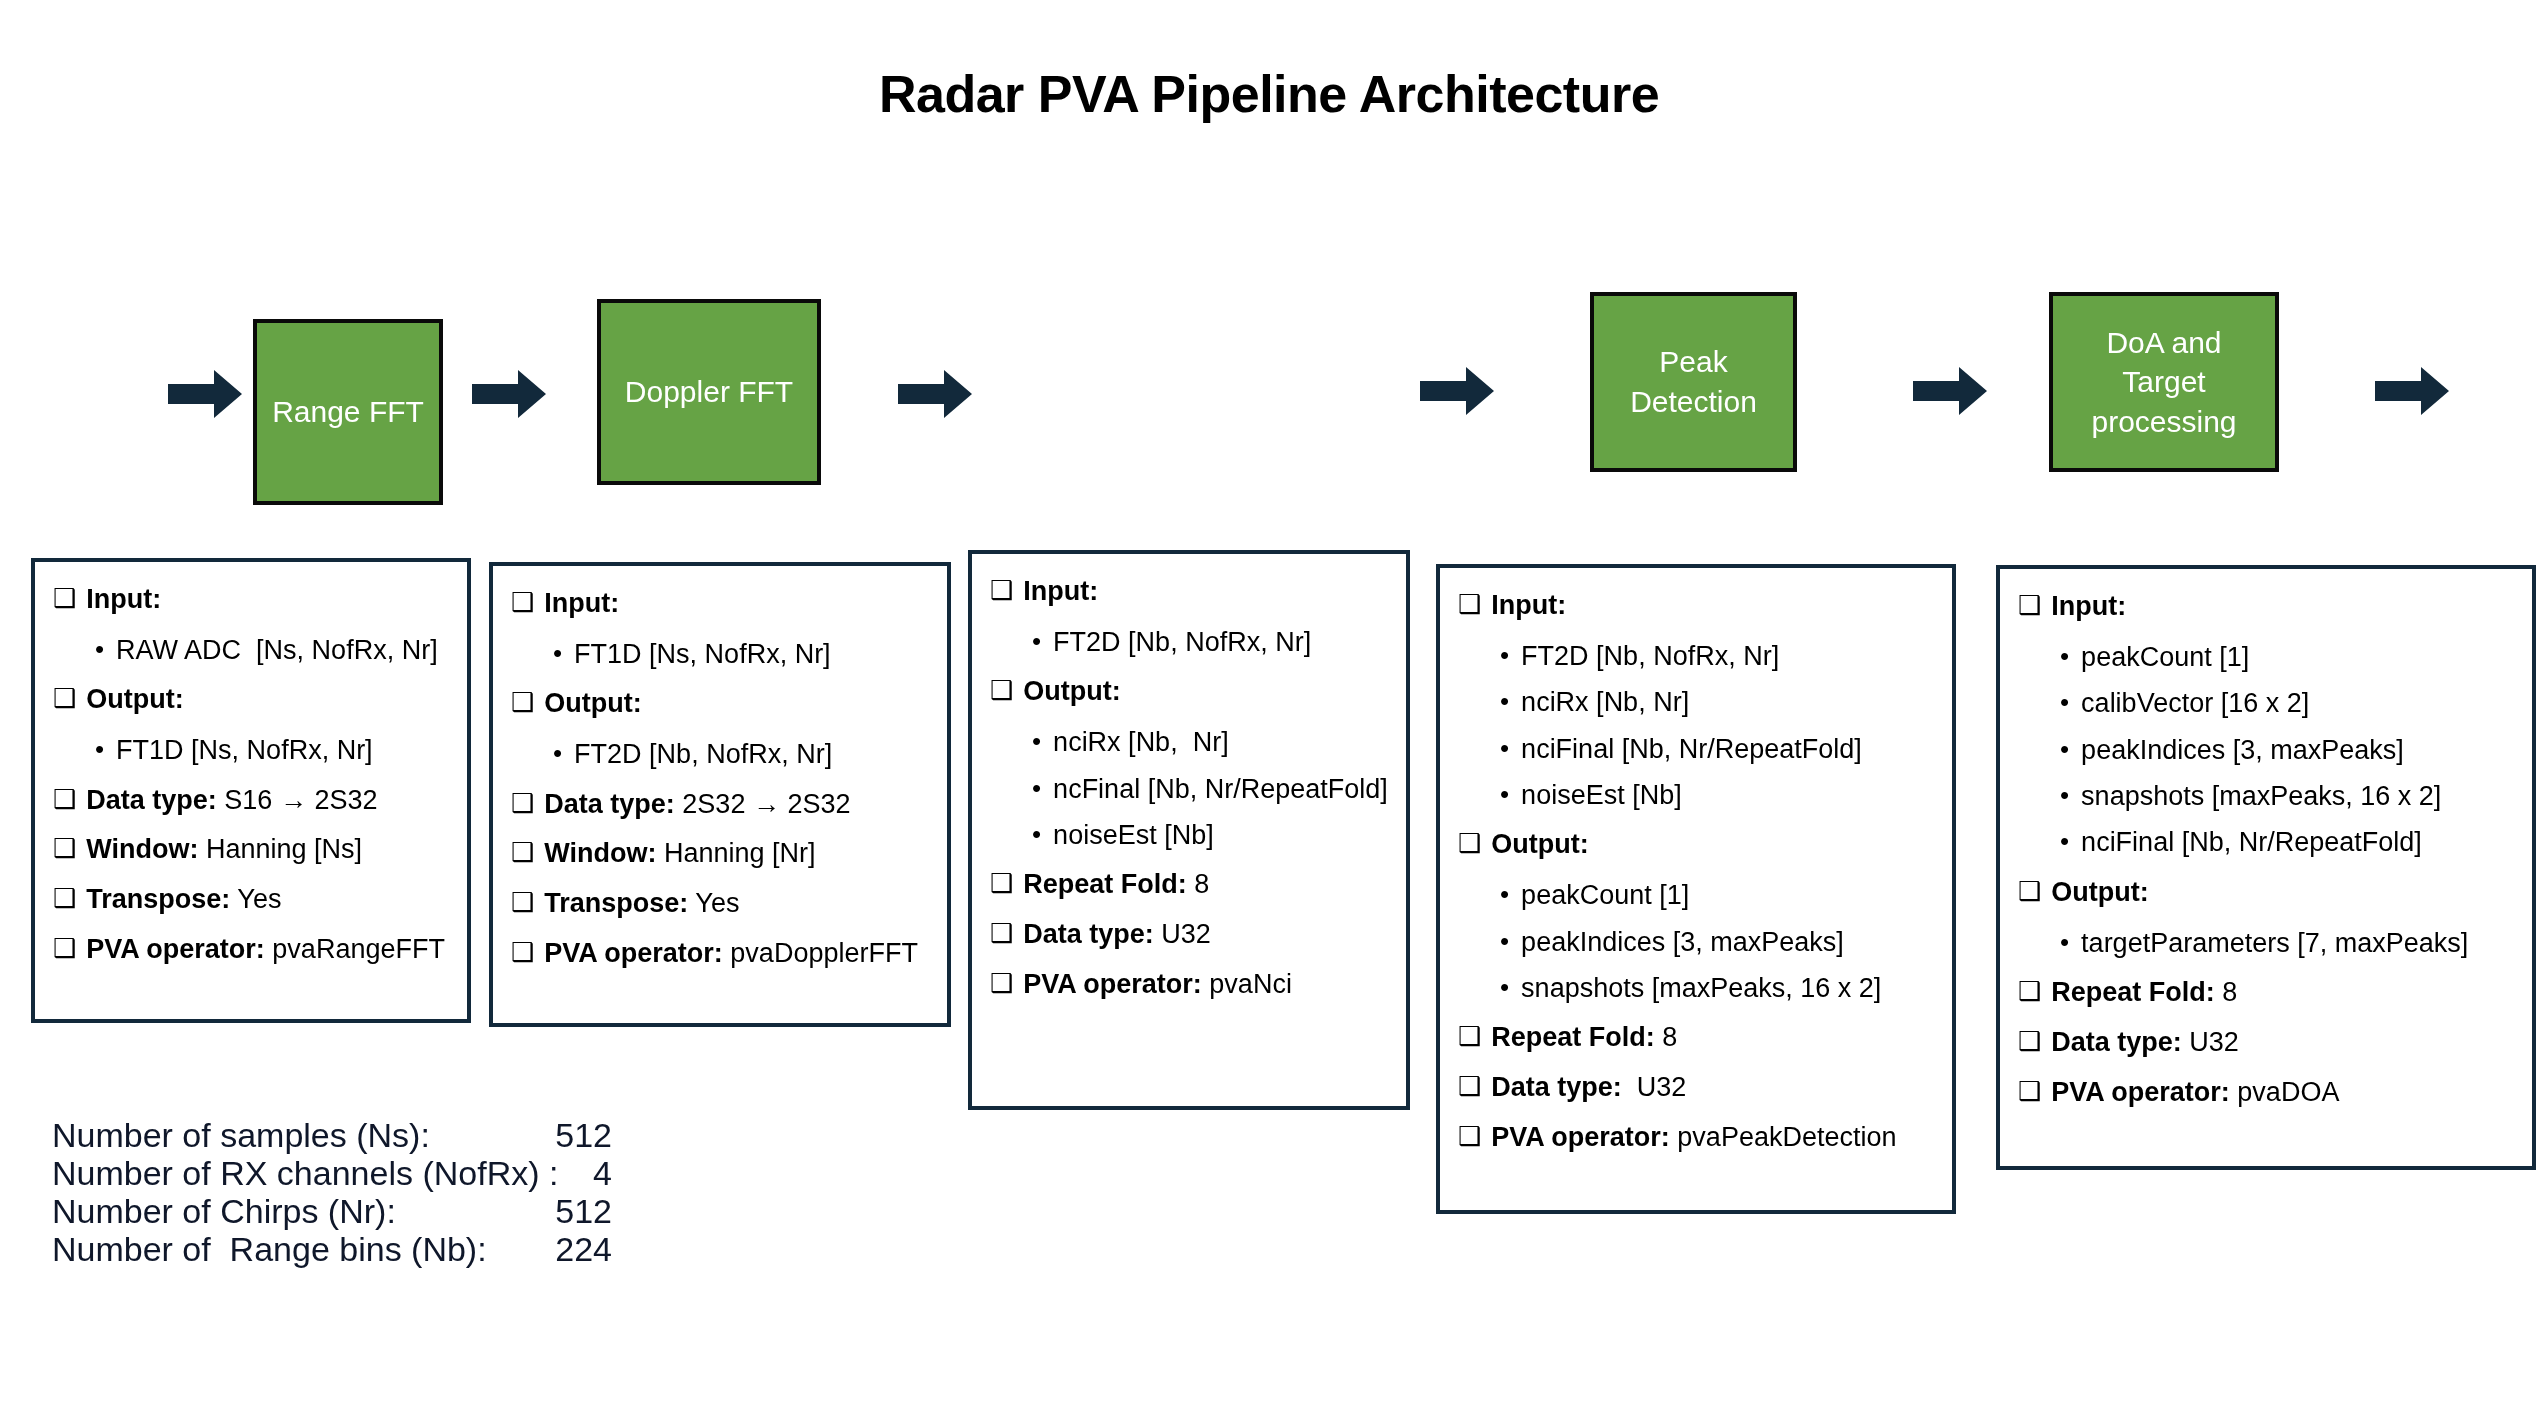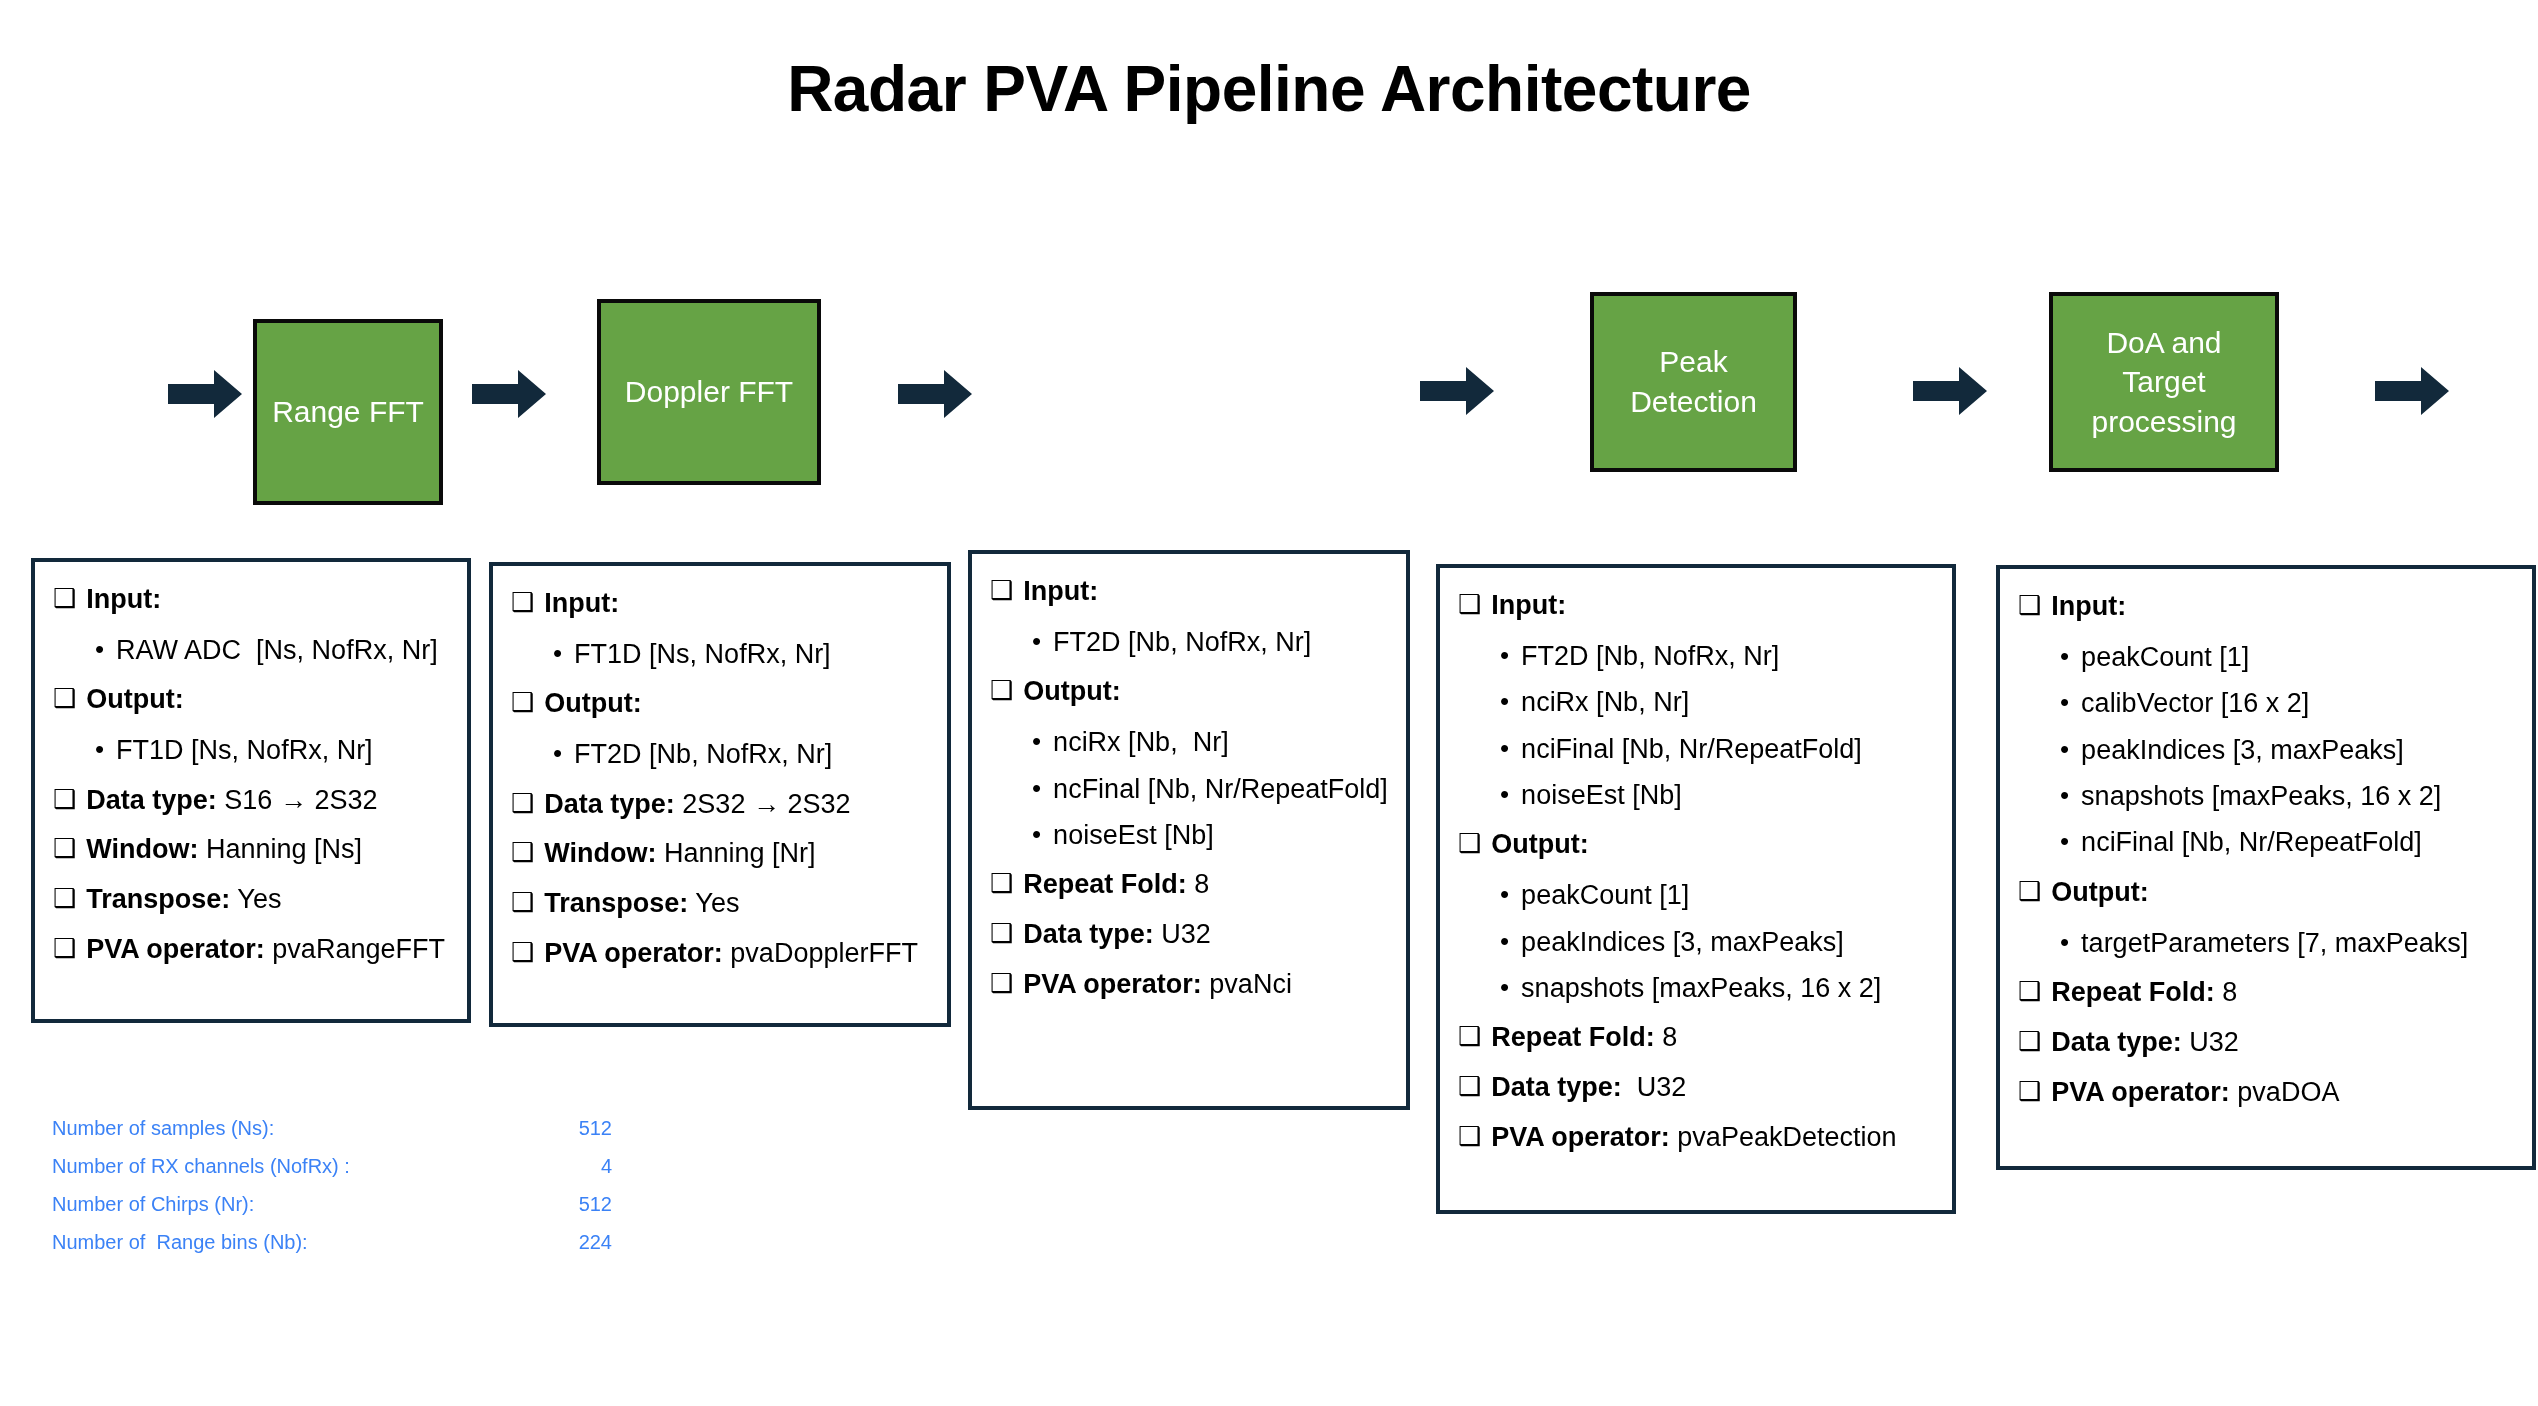--- a/index.html
+++ b/index.html
@@ -13,24 +13,24 @@
     position: relative;
     overflow: hidden;
     font-family: "Liberation Sans", sans-serif;
     color: #0c1b28;
   }
 
   
   #page-title {
     position: absolute;
     left: 0;
-    top: 52px;
+    top: 64px;
     width: 2538px;
     text-align: center;
-    font-size: 64px;
+    font-size: 52px;
     font-weight: bold;
     letter-spacing: -0.5px;
     color: #000000;
     font-family: "Liberation Sans", sans-serif;
   }
 
   
   #flow-row {
     position: absolute;
     left: 0;
@@ -116,23 +116,23 @@
     line-height: 1.18;
   }
   .sub-item .sub-text { white-space: pre-wrap; }
 
   
   #params-block {
     position: absolute;
     left: 52px;
     top: 1118px;
     width: 560px;
-    font-size: 20px;
+    font-size: 34px;
     line-height: 1.0;
-    color: #3b82f6;
+    color: #0f172a;
   }
   .param-row {
     display: flex;
     align-items: baseline;
     height: 38px;
   }
   .param-name { flex: 0 0 auto; white-space: pre; }
   .param-value { margin-left: auto; white-space: pre; }
 </style>
 </head>

